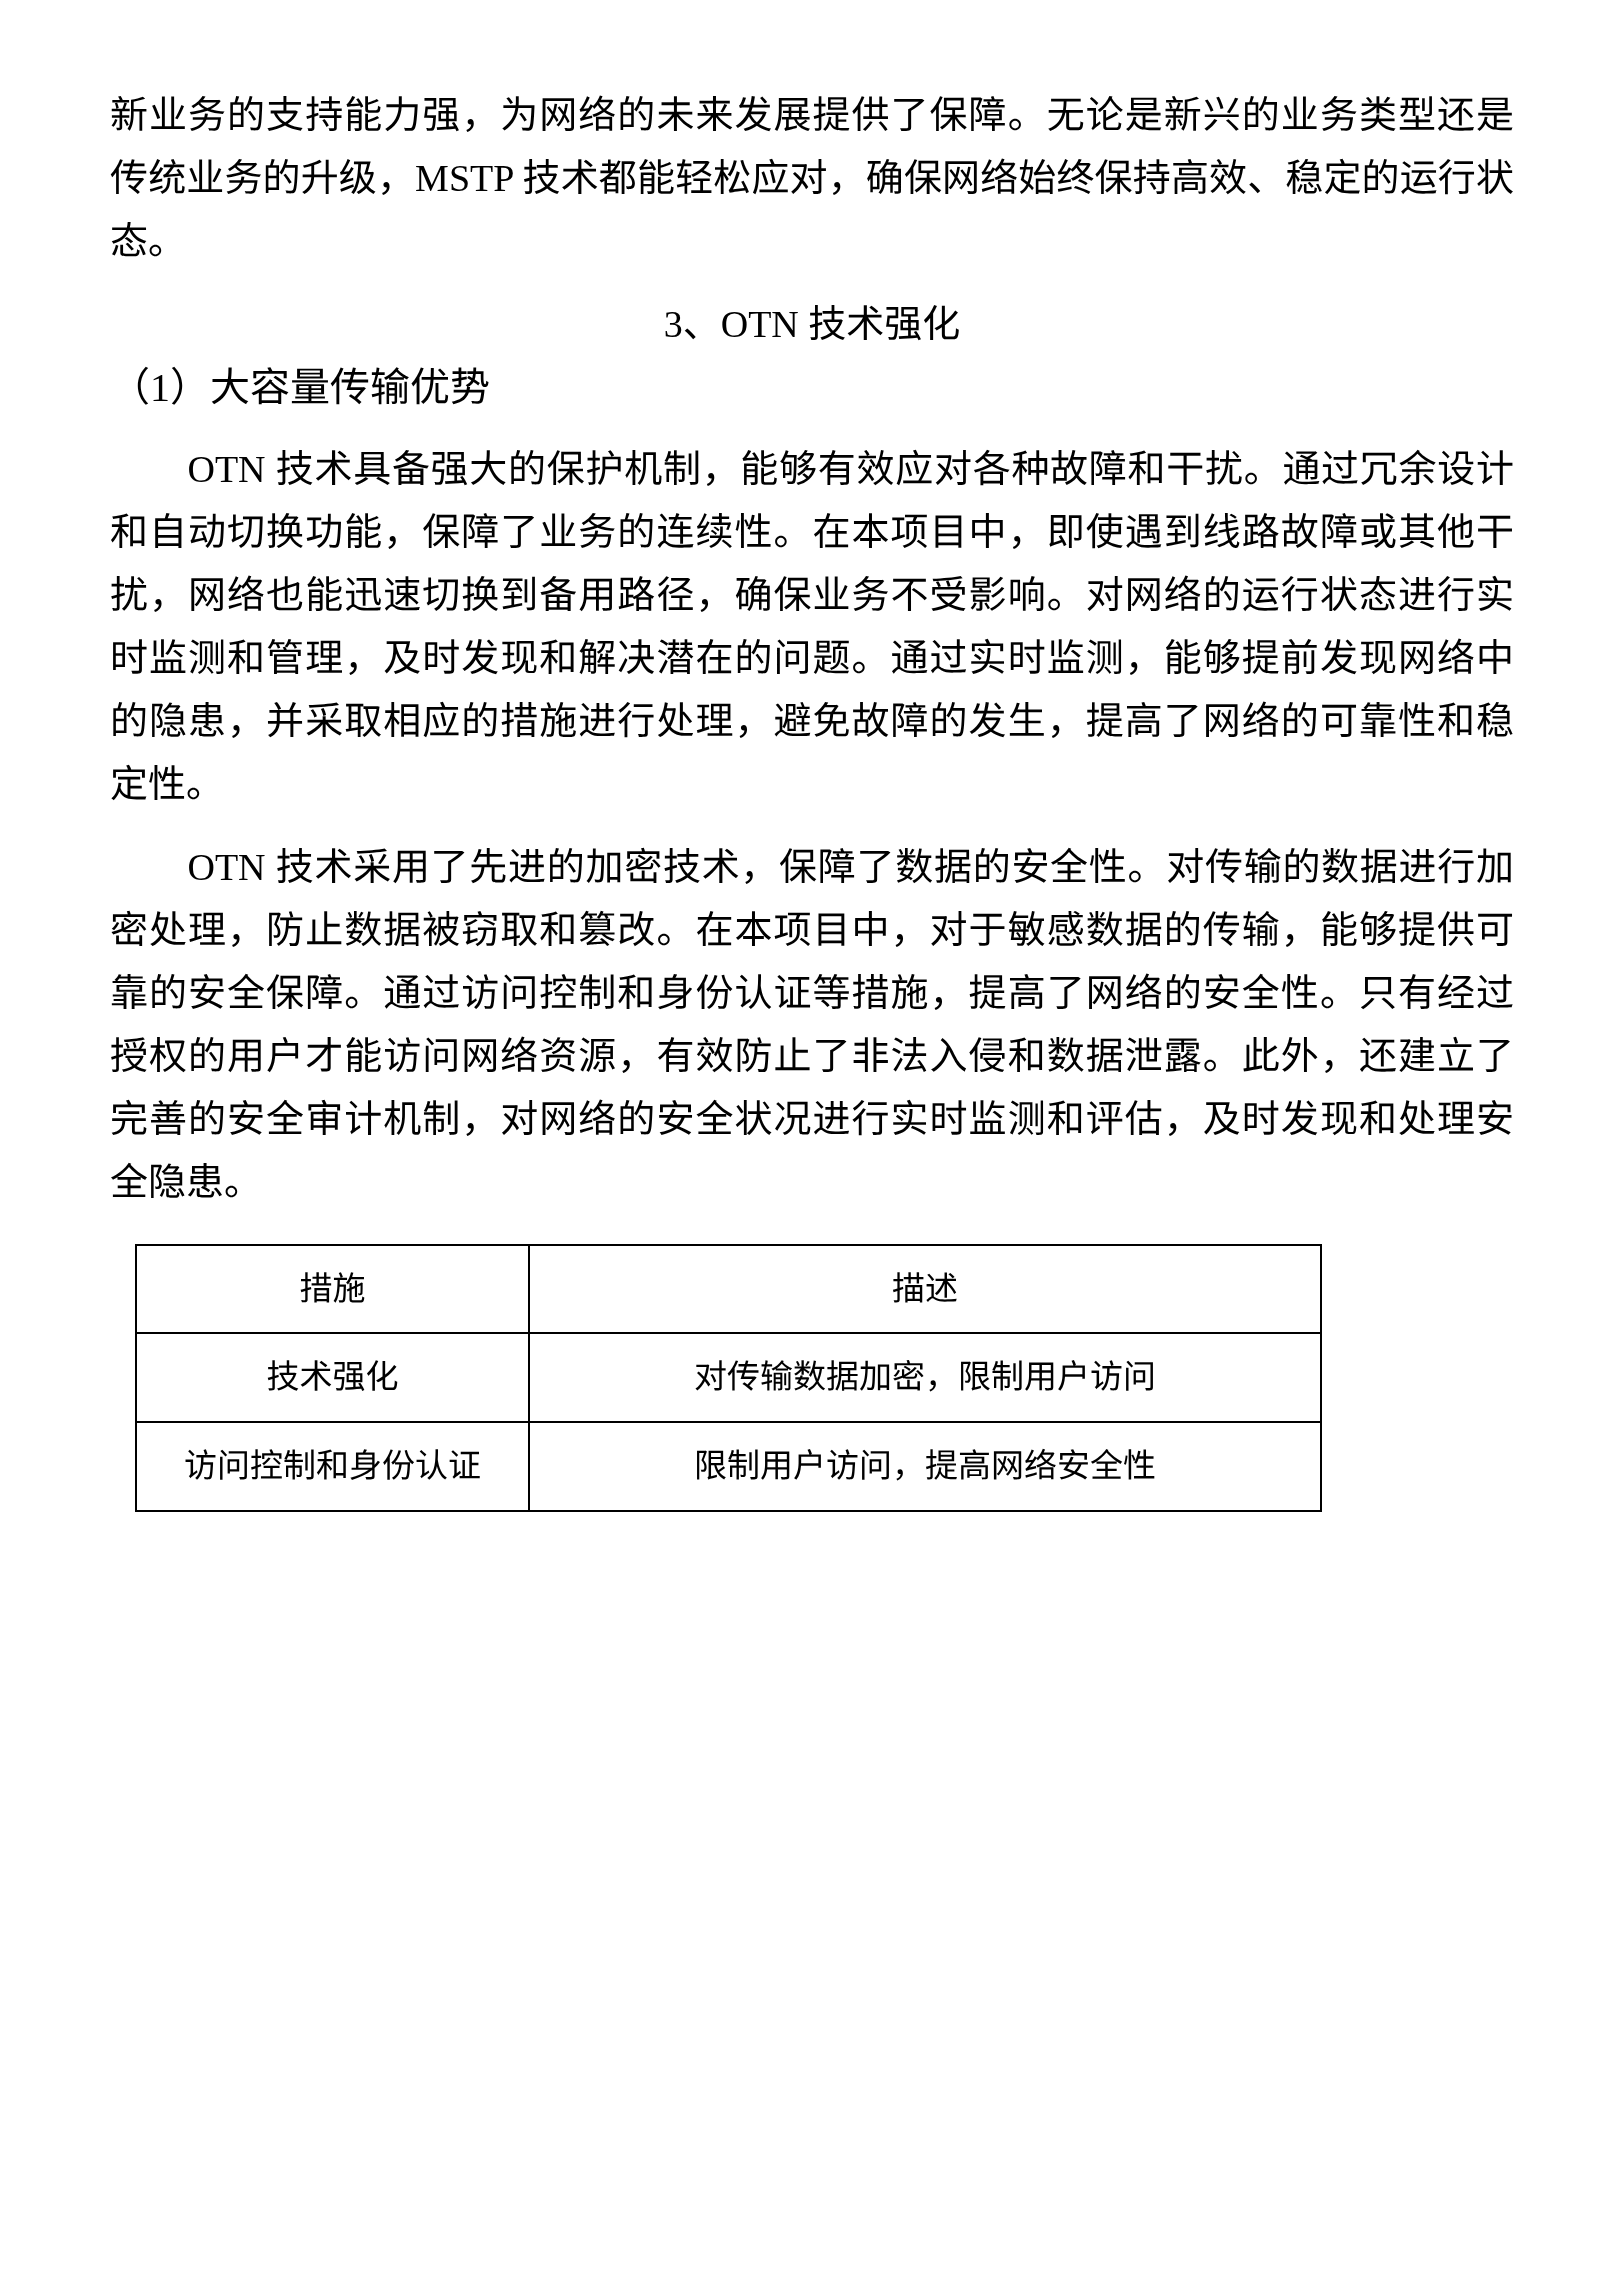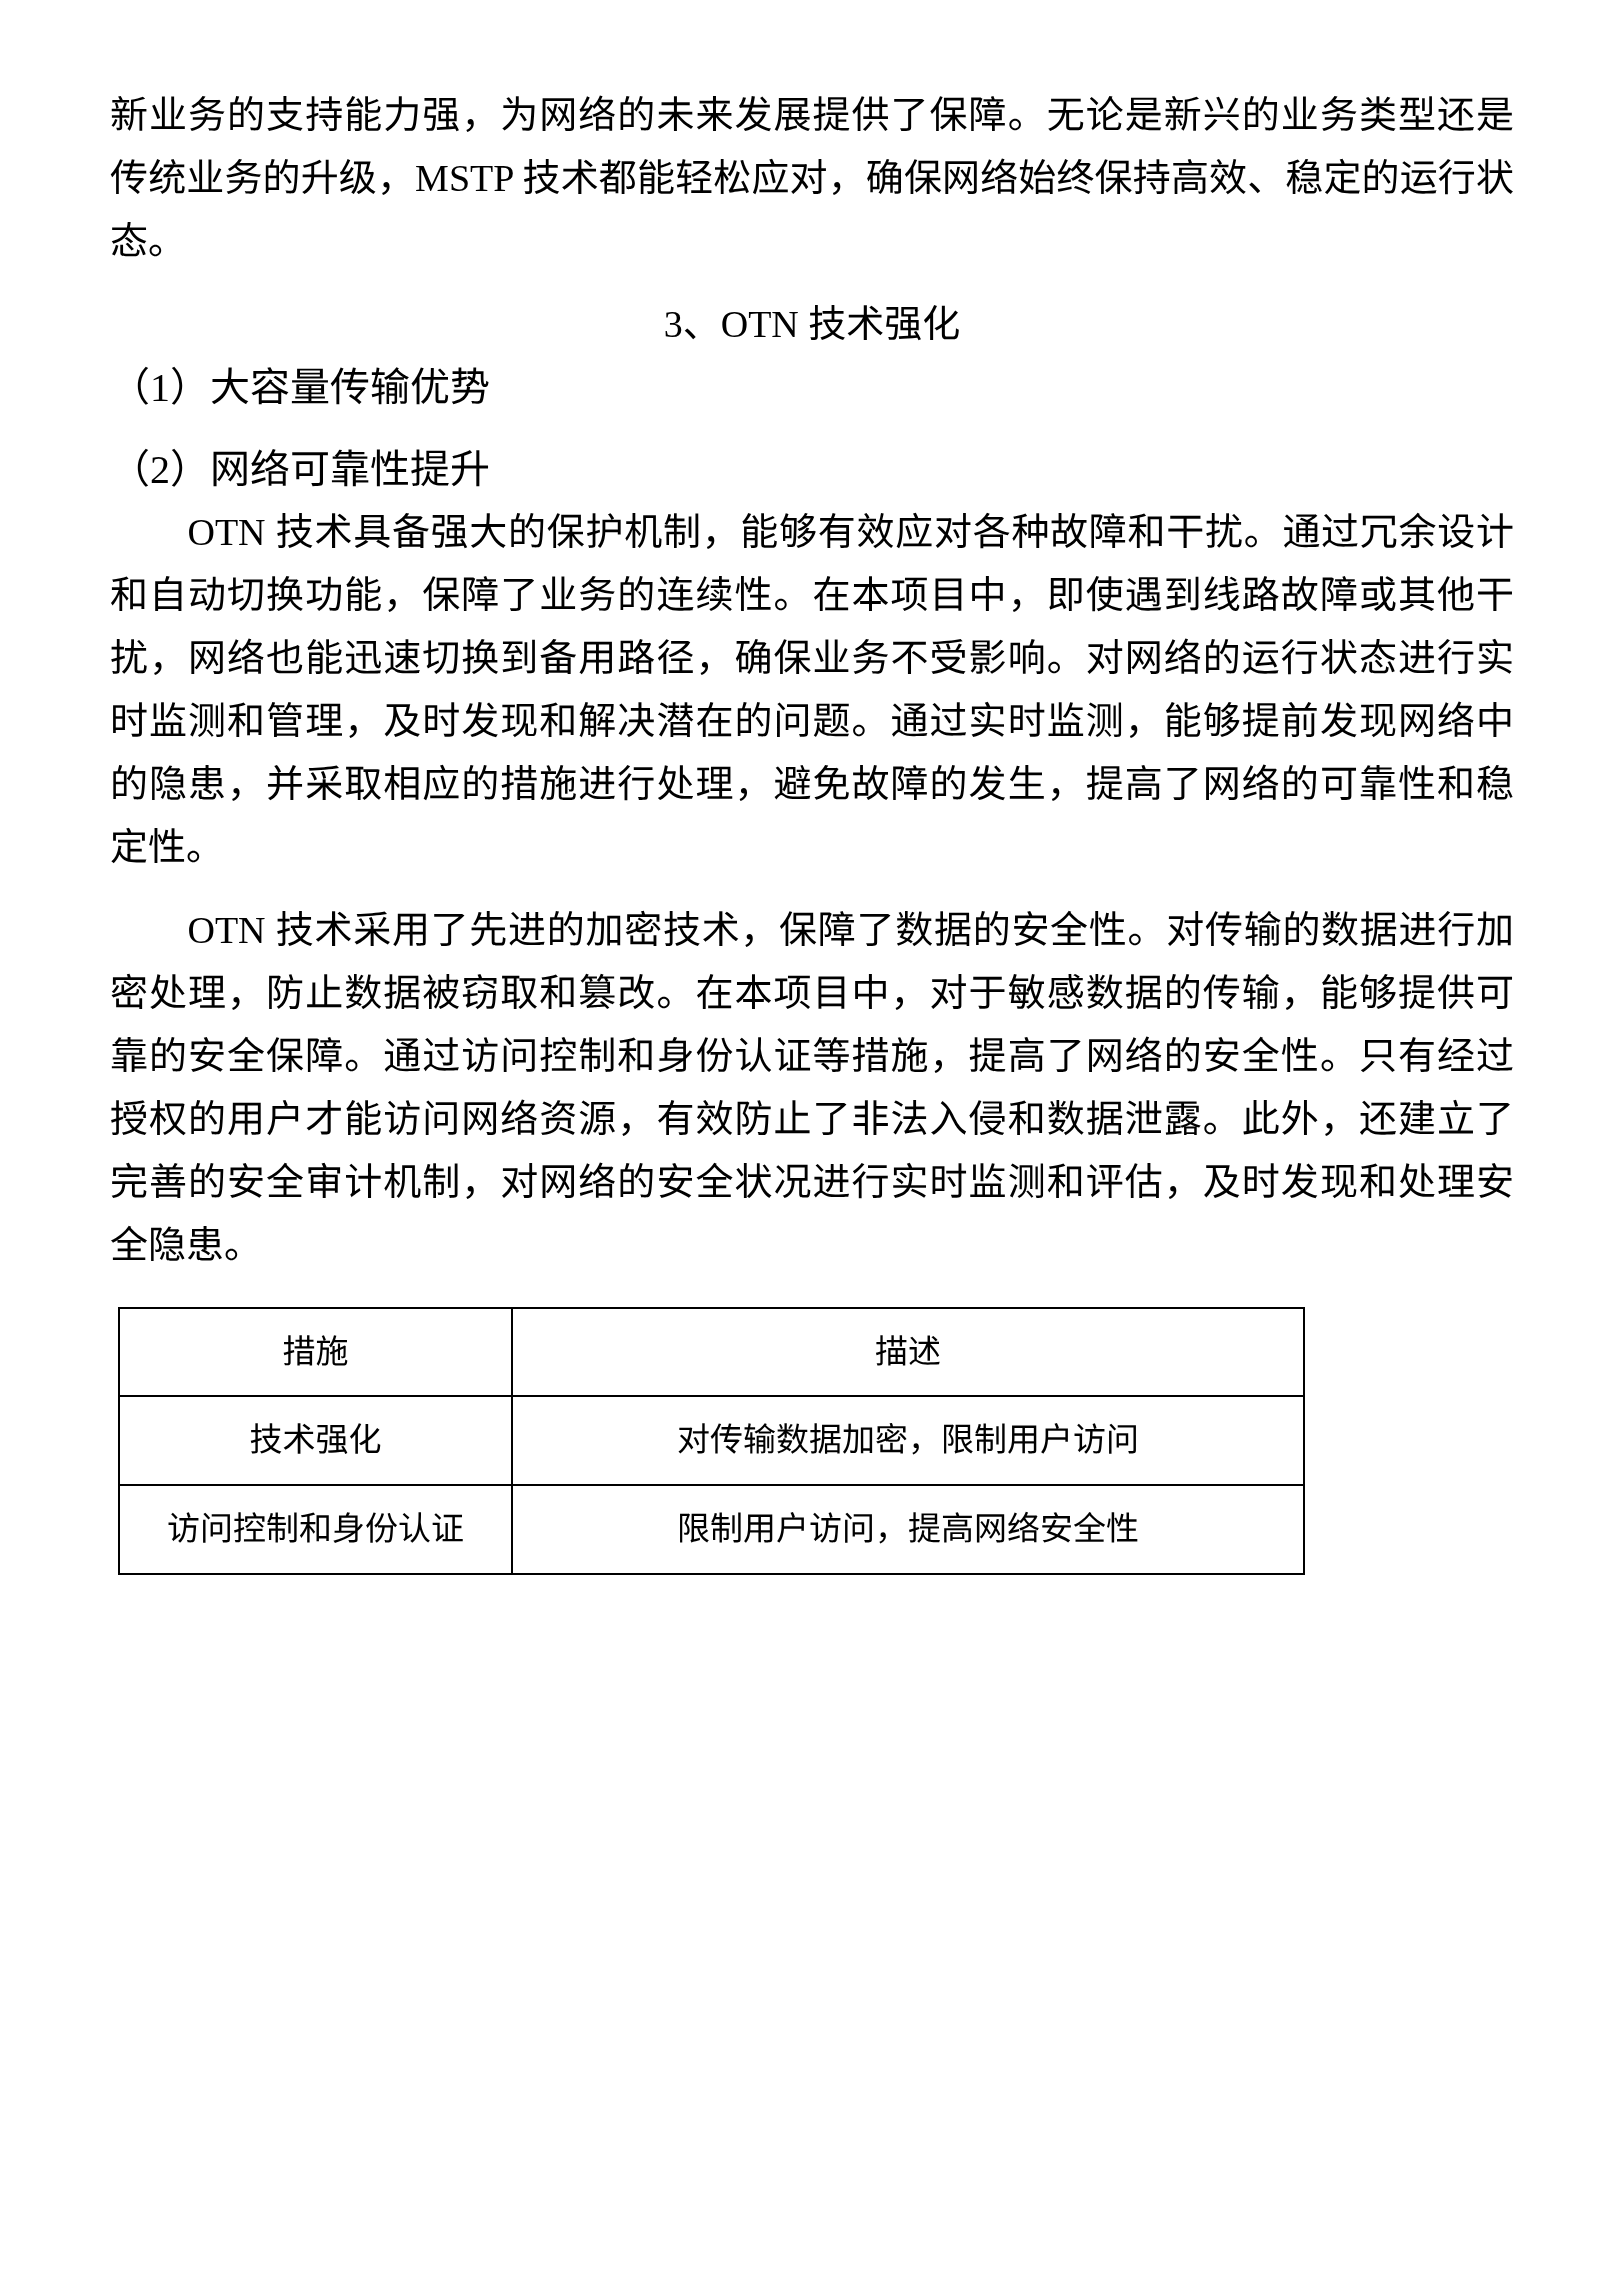--- a/index.html
+++ b/index.html
@@ -51,21 +51,21 @@
     text-align: left;
     white-space: pre;
   }
   .gap-md { height: 19.6px; }
   .gap-lg { height: 30px; }
 
   
   table.measures {
     border-collapse: collapse;
     width: 1184px;
-    margin-left: 8px;
+    margin-left: 25px;
     table-layout: fixed;
   }
   table.measures td {
     border: 2px solid #000000;
     font-size: 33px;
     line-height: 47px;
     text-align: center;
     vertical-align: middle;
     padding: 11.8px 6.5px;
     height: 63px;
@@ -84,21 +84,20 @@
 
     <div class="gap-md"></div>
 
     <p class="heading">3、OTN 技术强化</p>
 
     <p class="sub-heading">（1）大容量传输优势</p>
 
 
     <div class="gap-md"></div>
 
-    <p class="sub-heading">（2）网络可靠性提升</p>
 
     <p class="para para-indent">　　OTN 技术具备强大的保护机制，能够有效应对各种故障和干扰。通过冗余设计和自动切换功能，保障了业务的连续性。在本项目中，即使遇到线路故障或其他干扰，网络也能迅速切换到备用路径，确保业务不受影响。对网络的运行状态进行实时监测和管理，及时发现和解决潜在的问题。通过实时监测，能够提前发现网络中的隐患，并采取相应的措施进行处理，避免故障的发生，提高了网络的可靠性和稳定性。</p>
 
     <div class="gap-md"></div>
 
 
     <p class="para para-indent">　　OTN 技术采用了先进的加密技术，保障了数据的安全性。对传输的数据进行加密处理，防止数据被窃取和篡改。在本项目中，对于敏感数据的传输，能够提供可靠的安全保障。通过访问控制和身份认证等措施，提高了网络的安全性。只有经过授权的用户才能访问网络资源，有效防止了非法入侵和数据泄露。此外，还建立了完善的安全审计机制，对网络的安全状况进行实时监测和评估，及时发现和处理安全隐患。</p>
 
     <div class="gap-lg"></div>
 

